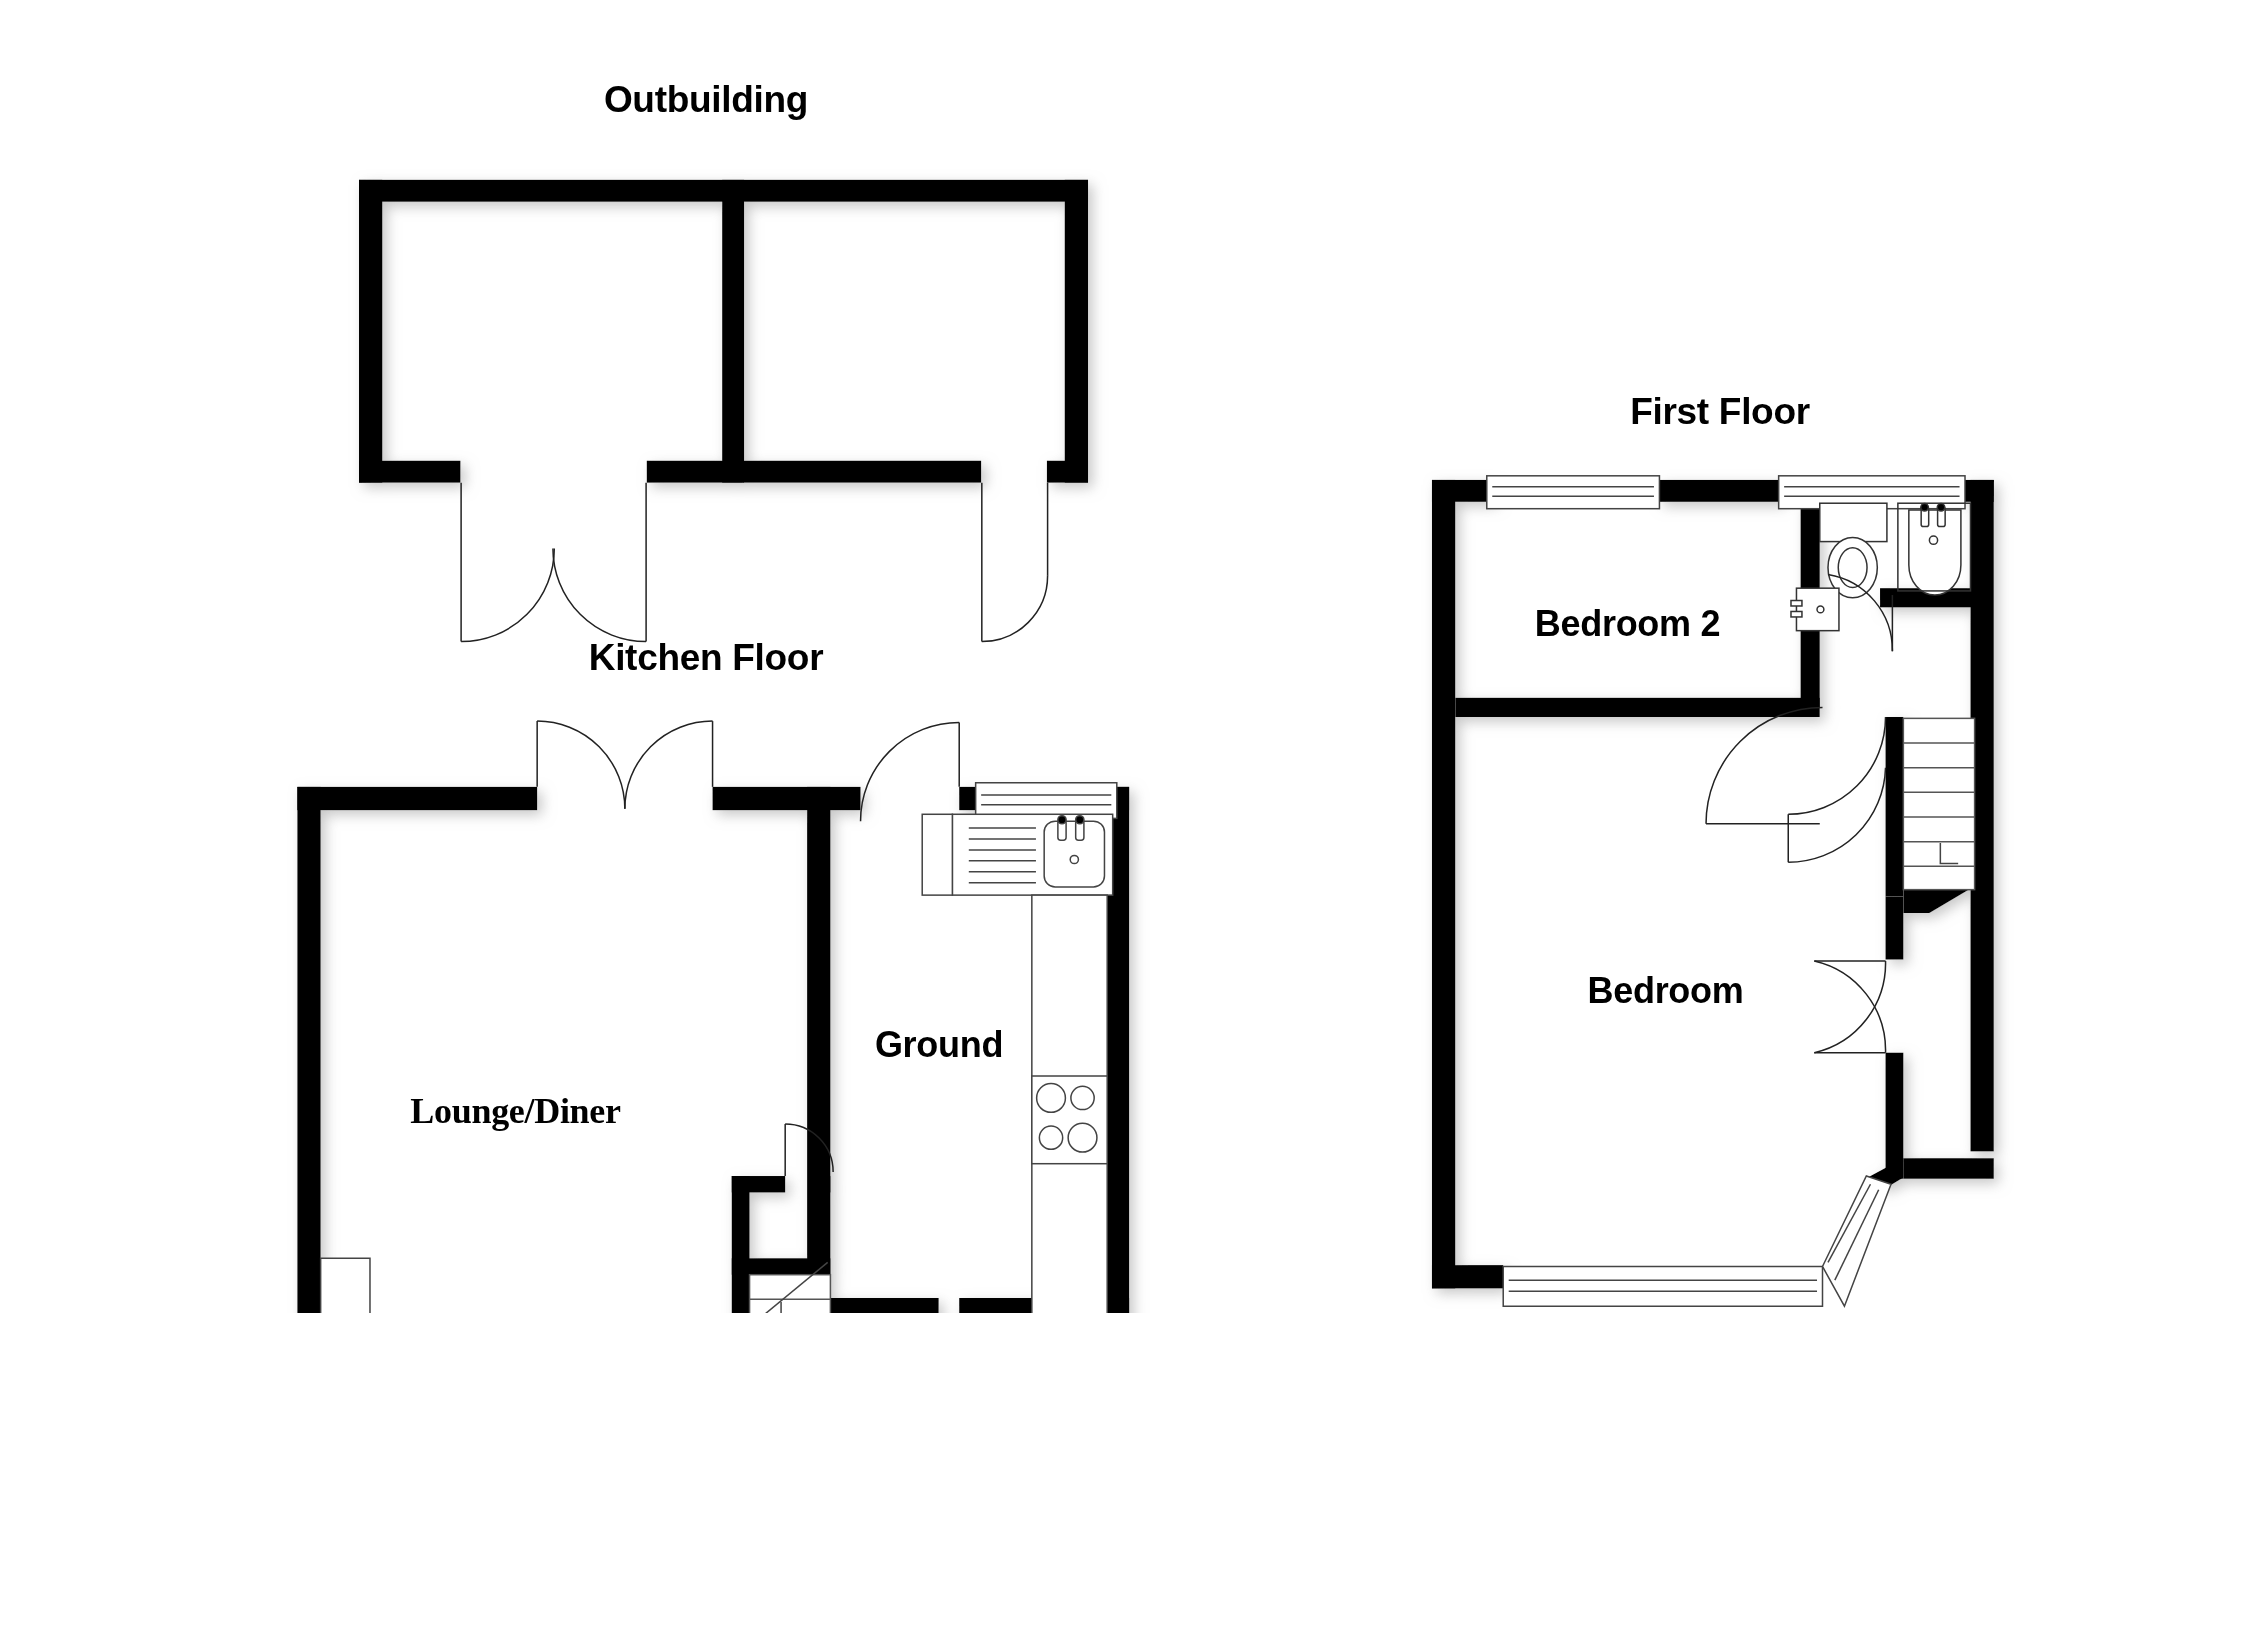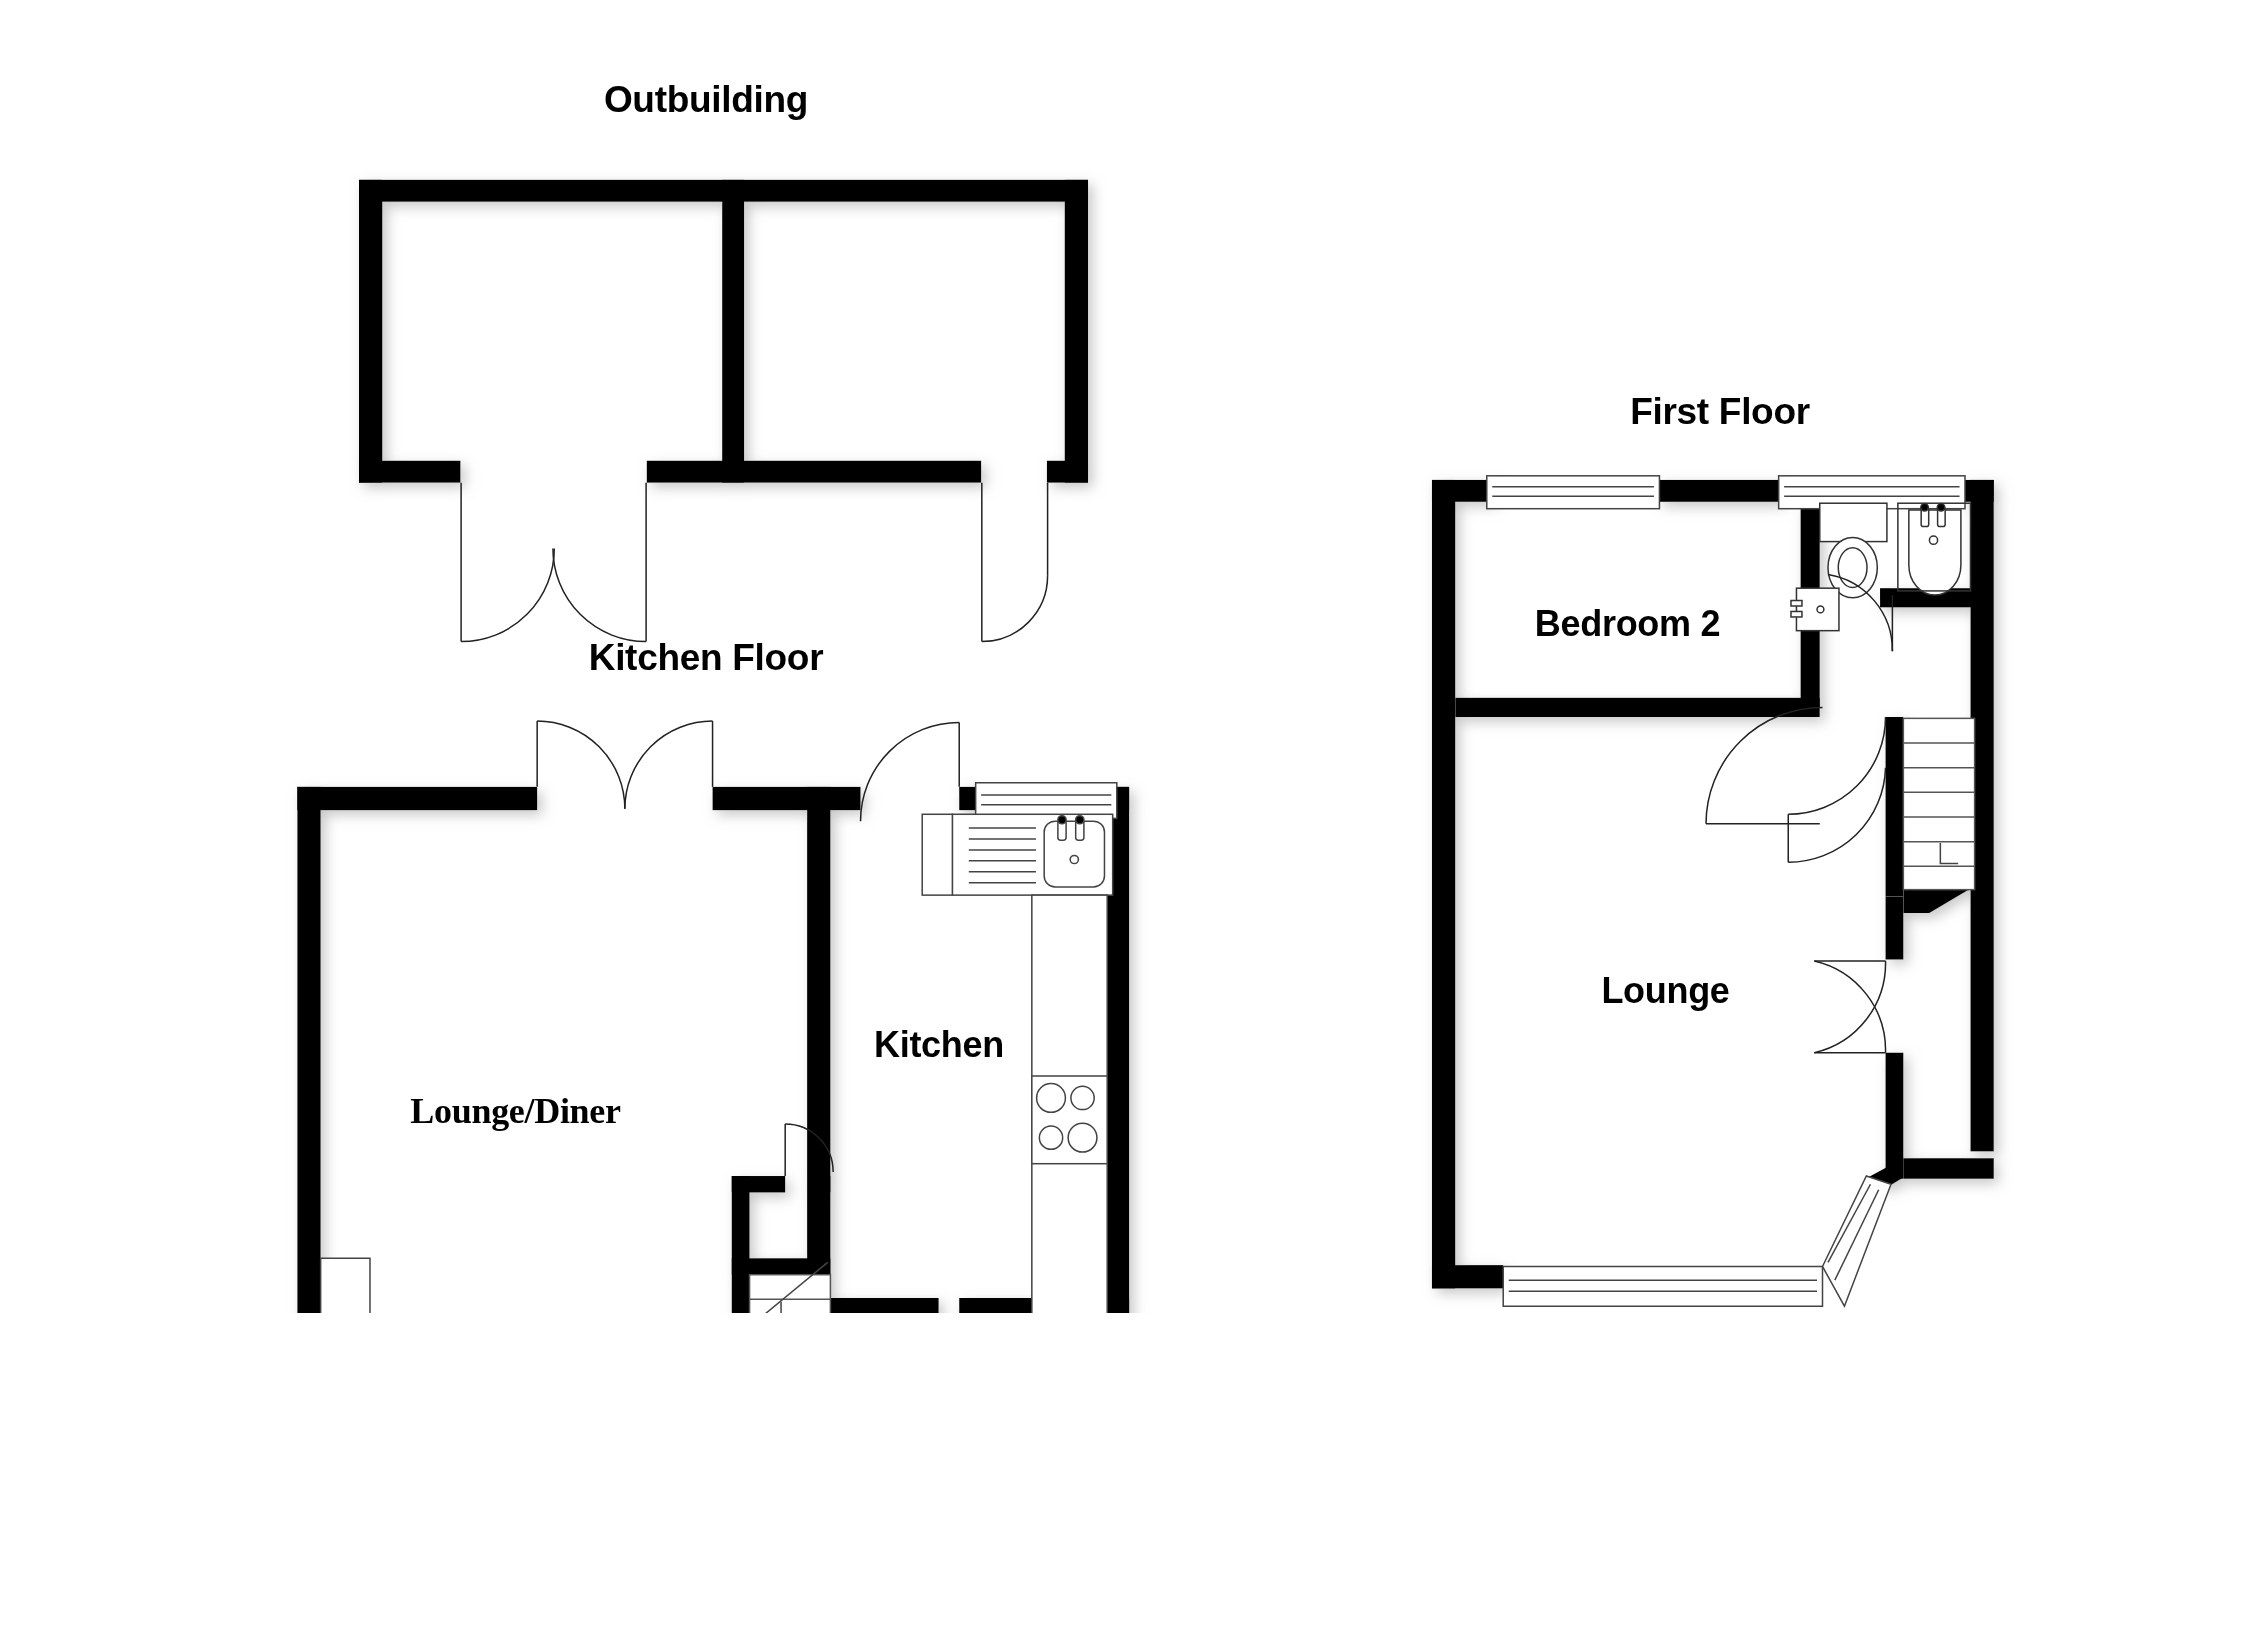--- a/index.html
+++ b/index.html
@@ -52,25 +52,25 @@
 <div id="page">
 
   <div class="plan-title" style="left:0; top:79px; width:1412px;">Outbuilding</div>
 
   <div class="plan-title" style="left:0; top:637px; width:1412px;">Kitchen Floor</div>
 
   <div class="plan-title" style="left:1357px; top:391px; width:726px;text-align:center;">First Floor</div>
 
   <div class="room-label" style="left:310px; top:1090px; width:411px;font-family:Liberation Serif, serif;">Lounge/Diner</div>
 
-  <div class="room-label" style="left:802px; top:1024px; width:274px;">Kitchen</div>
+  <div class="room-label" style="left:802px; top:1024px; width:274px;">Ground</div>
 
   <div class="room-label" style="left:1422px; top:603px; width:411px;">Bedroom 2</div>
 
-  <div class="room-label" style="left:1460px; top:970px; width:411px;">Lounge</div>
+  <div class="room-label" style="left:1460px; top:970px; width:411px;">Bedroom</div>
 
   <svg class="svg-layer" viewBox="0 0 3300 2400" xmlns="http://www.w3.org/2000/svg">
 
     <defs>
       <filter id="wallshadow" x="-30%" y="-30%" width="180%" height="180%">
         <feDropShadow dx="7" dy="7" stdDeviation="9" flood-color="#9a9a9a" flood-opacity="0.55"></feDropShadow>
       </filter>
       <filter id="softshadow" x="-40%" y="-40%" width="200%" height="200%">
         <feDropShadow dx="5" dy="5" stdDeviation="7" flood-color="#aaaaaa" flood-opacity="0.5"></feDropShadow>
       </filter>

